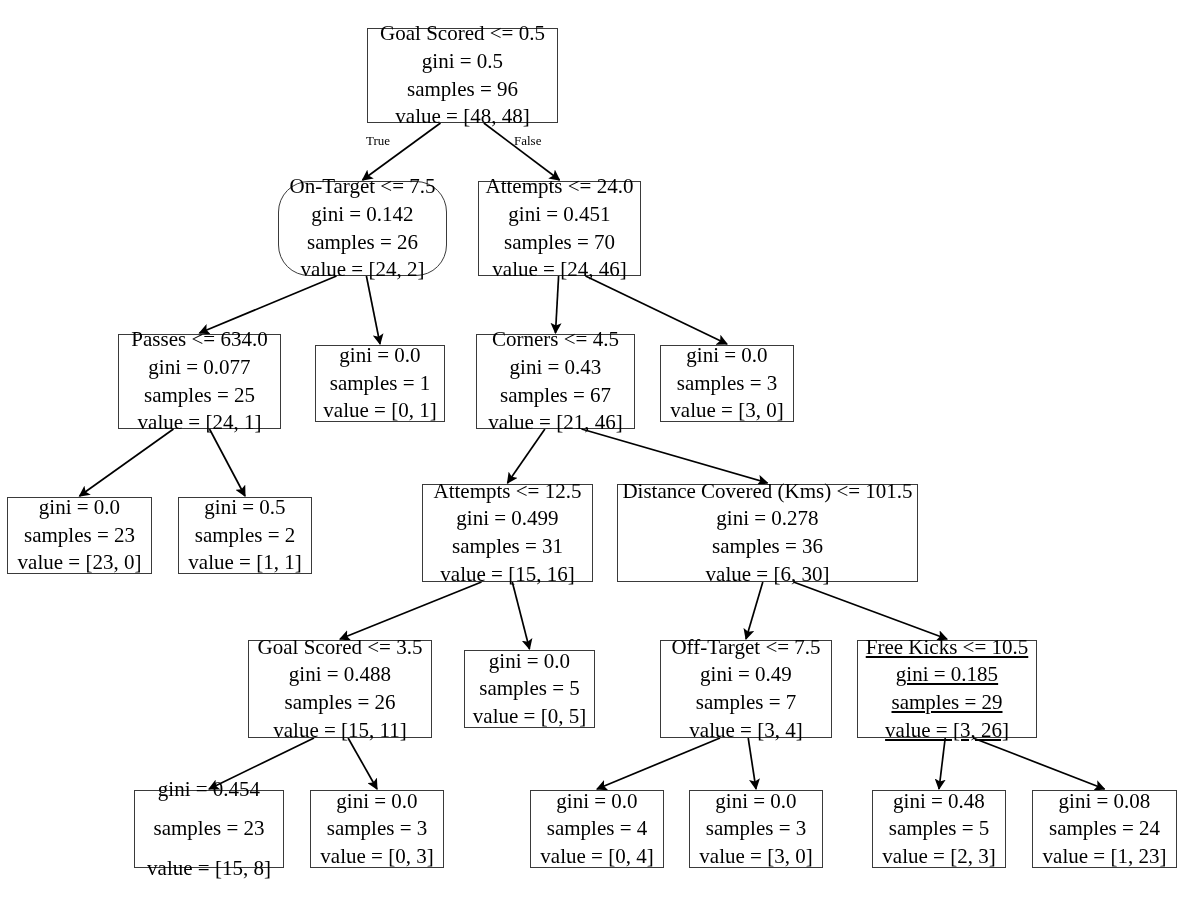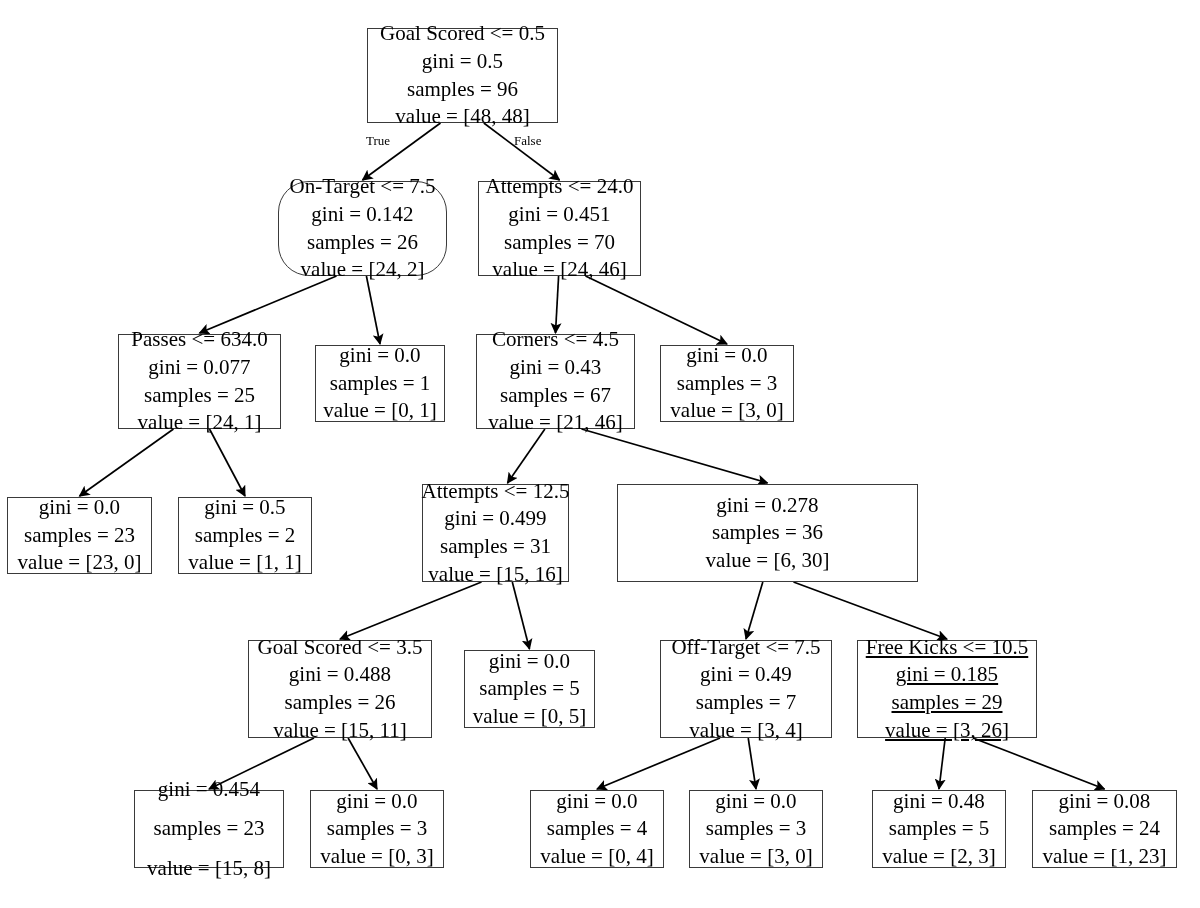--- a/index.html
+++ b/index.html
@@ -126,27 +126,28 @@
       <div class="node" style="left: 7px; top: 497px; width: 145px; height: 77px;">
         <span class="ln">gini = 0.0</span>
         <span class="ln">samples = 23</span>
         <span class="ln">value = [23, 0]</span>
       </div>
       <div class="node" style="left: 178px; top: 497px; width: 134px; height: 77px;">
         <span class="ln">gini = 0.5</span>
         <span class="ln">samples = 2</span>
         <span class="ln">value = [1, 1]</span>
       </div>
-      <div class="node" style="left: 422px; top: 484px; width: 147px; height: 98px;">
+      <div class="node" style="left: 422px; top: 484px; width: 171px; height: 98px;">
         <span class="ln">Attempts &lt;= 12.5</span>
         <span class="ln">gini = 0.499</span>
         <span class="ln">samples = 31</span>
         <span class="ln">value = [15, 16]</span>
       </div>
       <div class="node" style="left: 617px; top: 484px; width: 301px; height: 98px;">
+        <span class="ln">Distance Covered (Kms) &lt;= 101.5</span>
         <span class="ln">gini = 0.278</span>
         <span class="ln">samples = 36</span>
         <span class="ln">value = [6, 30]</span>
       </div>
       <div class="node" style="left: 248px; top: 640px; width: 184px; height: 98px;">
         <span class="ln">Goal Scored &lt;= 3.5</span>
         <span class="ln">gini = 0.488</span>
         <span class="ln">samples = 26</span>
         <span class="ln">value = [15, 11]</span>
       </div>

